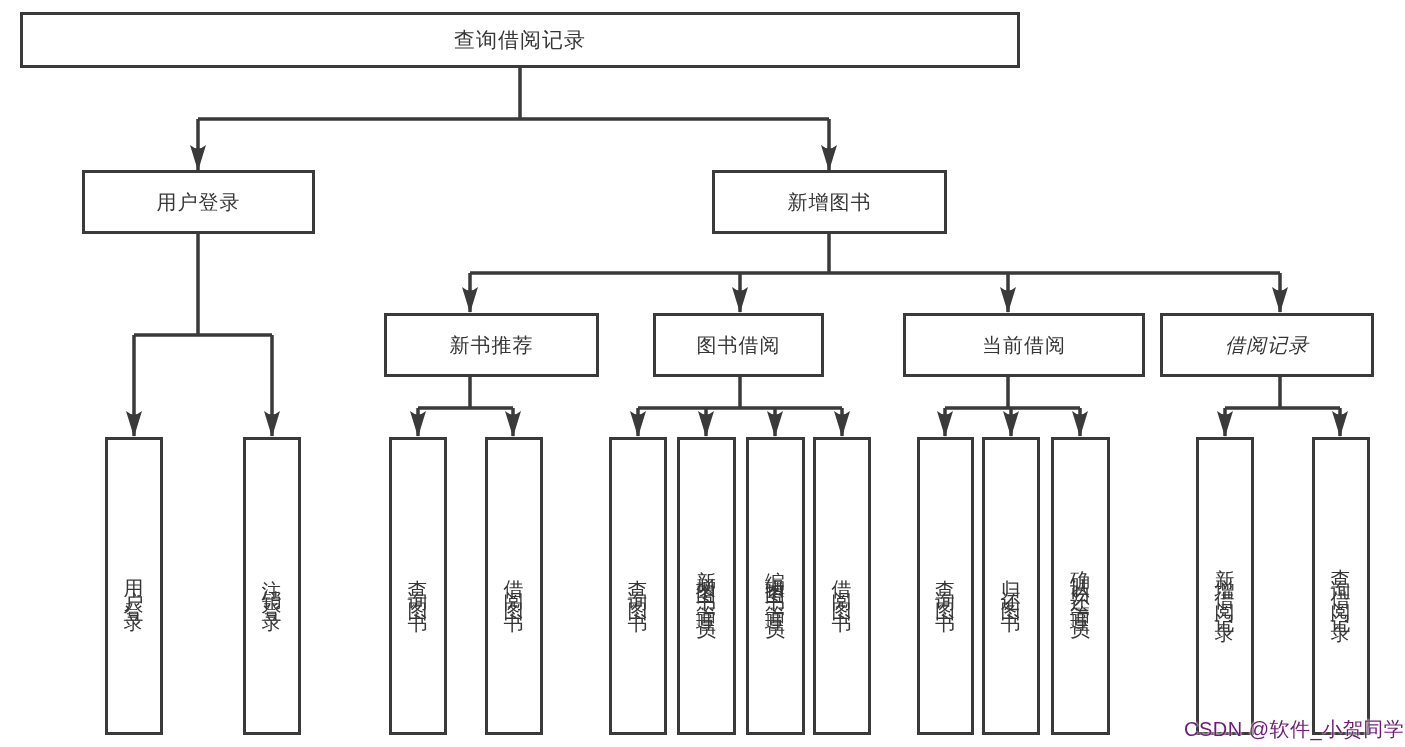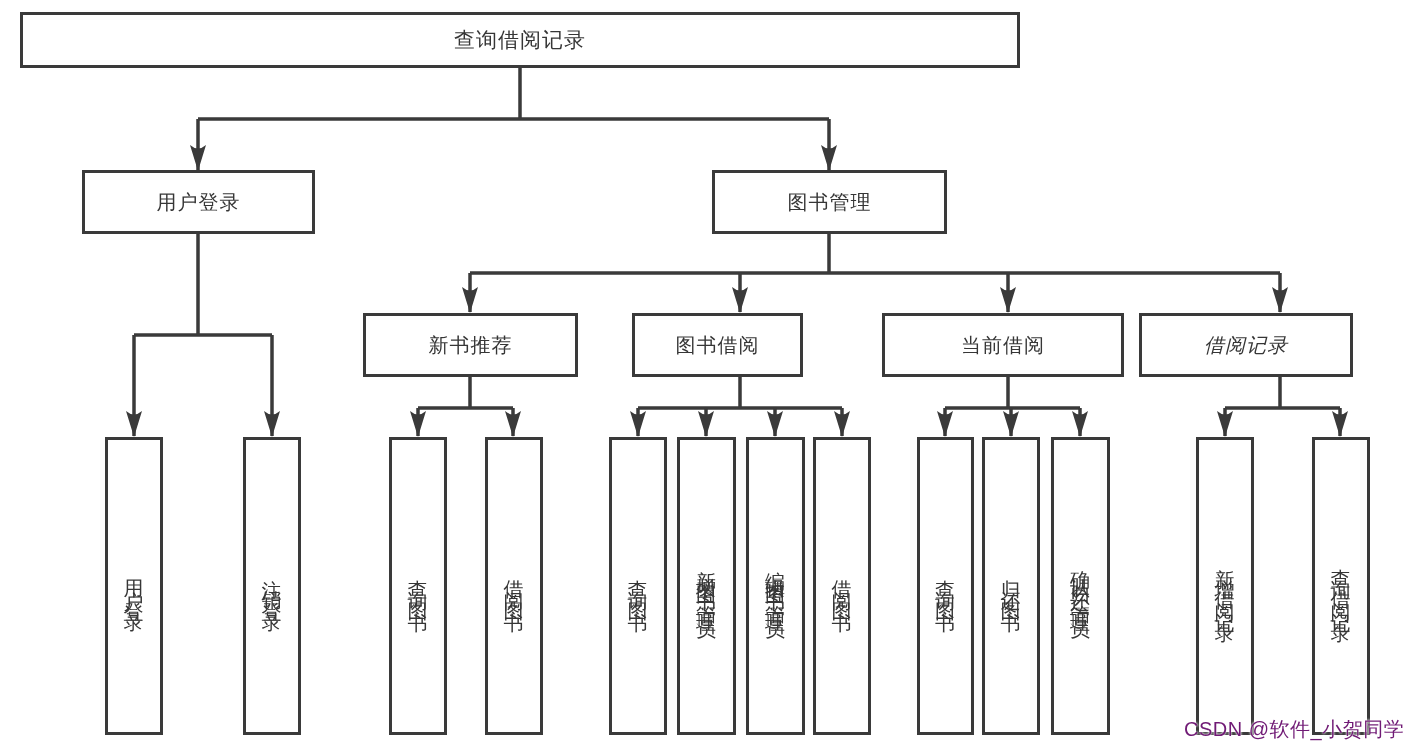--- a/index.html
+++ b/index.html
@@ -33,21 +33,21 @@
   .node .lbl {
     font-size: 20px;
     letter-spacing: 1px;
     white-space: nowrap;
   }
   .root-node {
     left: 20px; top: 12px; width: 1000px; height: 56px;
   }
   .root-node .lbl { font-size: 21px; }
   .mid-node { height: 64px; top: 170px; }
-  .l2-node  { height: 64px; top: 313px; }
+  .l2-node  { height: 64px; top: 313px; margin-left: 21px; }
   .leaf {
     top: 437px;
     height: 298px;
     width: 58px;
   }
   .leaf .lbl {
     writing-mode: vertical-rl;
     text-orientation: mixed;
     font-size: 20px;
     line-height: 1;
@@ -116,21 +116,21 @@
   </svg>
 
   <div class="node root-node">
     <span class="lbl">查询借阅记录</span>
   </div>
 
   <div class="node mid-node" style="left:82px;width:233px;">
     <span class="lbl">用户登录</span>
   </div>
   <div class="node mid-node" style="left:712px;width:235px;">
-    <span class="lbl">图书管理</span>
+    <span class="lbl">新增图书</span>
   </div>
 
   <div class="node l2-node" style="left:363px;width:215px;">
     <span class="lbl">新书推荐</span>
   </div>
   <div class="node l2-node" style="left:632px;width:171px;">
     <span class="lbl">图书借阅</span>
   </div>
   <div class="node l2-node" style="left:882px;width:242px;">
     <span class="lbl">当前借阅</span>

